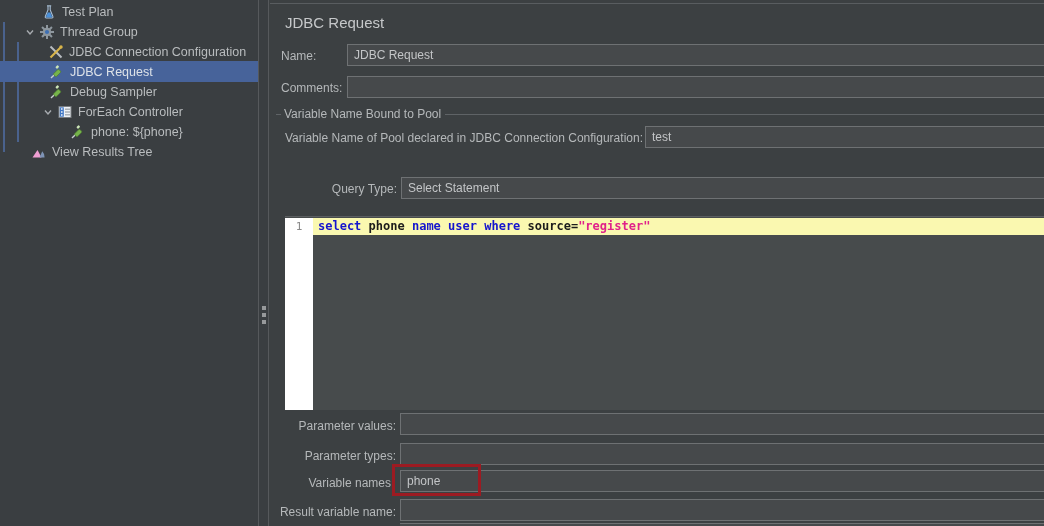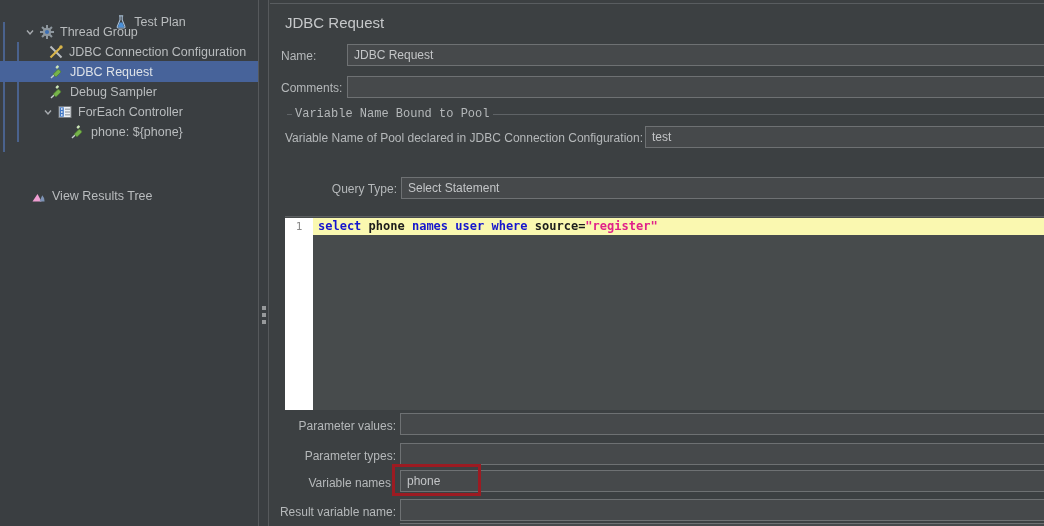--- a/index.html
+++ b/index.html
@@ -67,21 +67,21 @@
 </style>
 </head>
 <body>
 
 <div class="page">
 
   <div class="tree-panel">
     <div class="guide" style="left:3px; top:22px; height:130px;"></div>
     <div class="guide" style="left:17px; top:42px; height:100px;"></div>
 
-    <div class="trow" style="top:12px; padding-left:41px;justify-content:center;">
+    <div class="trow" style="top:2px; padding-left:41px;">
       <span class="ticon">
         <svg width="16" height="16" viewBox="0 0 16 16">
           <path d="M6 1.8h4.2" stroke="#9fb4c6" stroke-width="1.2" fill="none"></path>
           <path d="M7 2v4L4.3 12.4A1.1 1.1 0 0 0 5.3 14h5.6a1.1 1.1 0 0 0 1-1.6L9.2 6V2" fill="none" stroke="#a9c0d8" stroke-width="1.1"></path>
           <path d="M5.1 12.6l1.7-4h2.5l1.7 4a.6.6 0 0 1-.6.8H5.7a.6.6 0 0 1-.6-.8z" fill="#4a90d9"></path>
         </svg>
       </span>
       <span class="tree-label">Test Plan</span>
     </div>
 
@@ -164,21 +164,21 @@
       <span class="ticon">
         <svg width="16" height="16" viewBox="0 0 16 16">
           <line x1="2" y1="14" x2="5.6" y2="10.4" stroke="#c8cdd1" stroke-width="1.4"></line>
           <rect x="6.1" y="5.2" width="4" height="7.4" rx="1.1" transform="rotate(45 8 9)" fill="#76b34b" stroke="#4e7c31" stroke-width="0.7"></rect>
           <rect x="6.9" y="1.4" width="2.4" height="3.2" rx="0.7" transform="rotate(45 8.2 3.2)" fill="#cde6b8"></rect>
         </svg>
       </span>
       <span class="tree-label">phone: ${phone}</span>
     </div>
 
-    <div class="trow" style="top:142px; padding-left:31px;margin-top:44px;">
+    <div class="trow" style="top:142px; padding-left:31px;">
       <span class="ticon">
         <svg width="16" height="16" viewBox="0 0 16 16">
           <path d="M1.5 13.5 L6.5 6 L10.5 13.5 Z" fill="#ef9ed2"></path>
           <path d="M8.5 13.5 L11.3 7.2 Q13.6 9.5 13.6 13.5 Z" fill="#7d93b5"></path>
         </svg>
       </span>
       <span class="tree-label">View Results Tree</span>
     </div>
   </div>
 
@@ -191,38 +191,38 @@
   <div class="main-panel">
     <div class="top-line"></div>
     <div class="panel-title">JDBC Request</div>
 
     <div class="lbl" style="left:12px; top:49px;">Name:</div>
     <input class="fld" style="left: 78px; top: 44px;" value="JDBC Request">
 
     <div class="lbl" style="left:12px; top:81px;text-align:center;">Comments:</div>
     <input class="fld" style="left: 78px; top: 76px;" value="">
 
-    <div class="group-title" style="left:18px; top:107px;font-family:Liberation Mono, monospace;">
+    <div class="group-title" style="left:7px; top:107px;">
       <span class="tick"></span>
       <span class="txt">Variable Name Bound to Pool</span>
       <span class="rule"></span>
     </div>
     <div class="lbl" style="left:16px; top:131px;">Variable Name of Pool declared in JDBC Connection Configuration:</div>
     <input class="fld" style="left: 376px; top: 126px;" value="test">
 
     <div class="lbl r" style="right:647px; top:182px;text-align:center;">Query Type:</div>
     <input class="fld" style="left: 132px; top: 177px;" value="Select Statement">
 
     <div class="lbl" style="left:464px; top:222px;">Query:</div>
 
     <div class="editor">
       <div class="gutter">
         <span>1</span>
       </div>
-      <div class="active-line"><span class="tok-k">select</span><span class="tok-p"> phone </span><span class="tok-k">names</span><span class="tok-p"> </span><span class="tok-k">user</span><span class="tok-p"> </span><span class="tok-k">where</span><span class="tok-p"> source=</span><span class="tok-s">"register"</span></div>
+      <div class="active-line"><span class="tok-k">select</span><span class="tok-p"> phone </span><span class="tok-k">name</span><span class="tok-p"> </span><span class="tok-k">user</span><span class="tok-p"> </span><span class="tok-k">where</span><span class="tok-p"> source=</span><span class="tok-s">"register"</span></div>
     </div>
 
     <div class="lbl r" style="right:648px; top:419px;">Parameter values:</div>
     <input class="fld" style="left: 131px; top: 413px;" value="">
 
     <div class="lbl r" style="right:648px; top:449px;">Parameter types:</div>
     <input class="fld" style="left: 131px; top: 443px;" value="">
 
     <div class="lbl r" style="right:653px; top:476px;">Variable names</div>
     <input class="fld" style="left: 131px; top: 470px;" value="phone">

